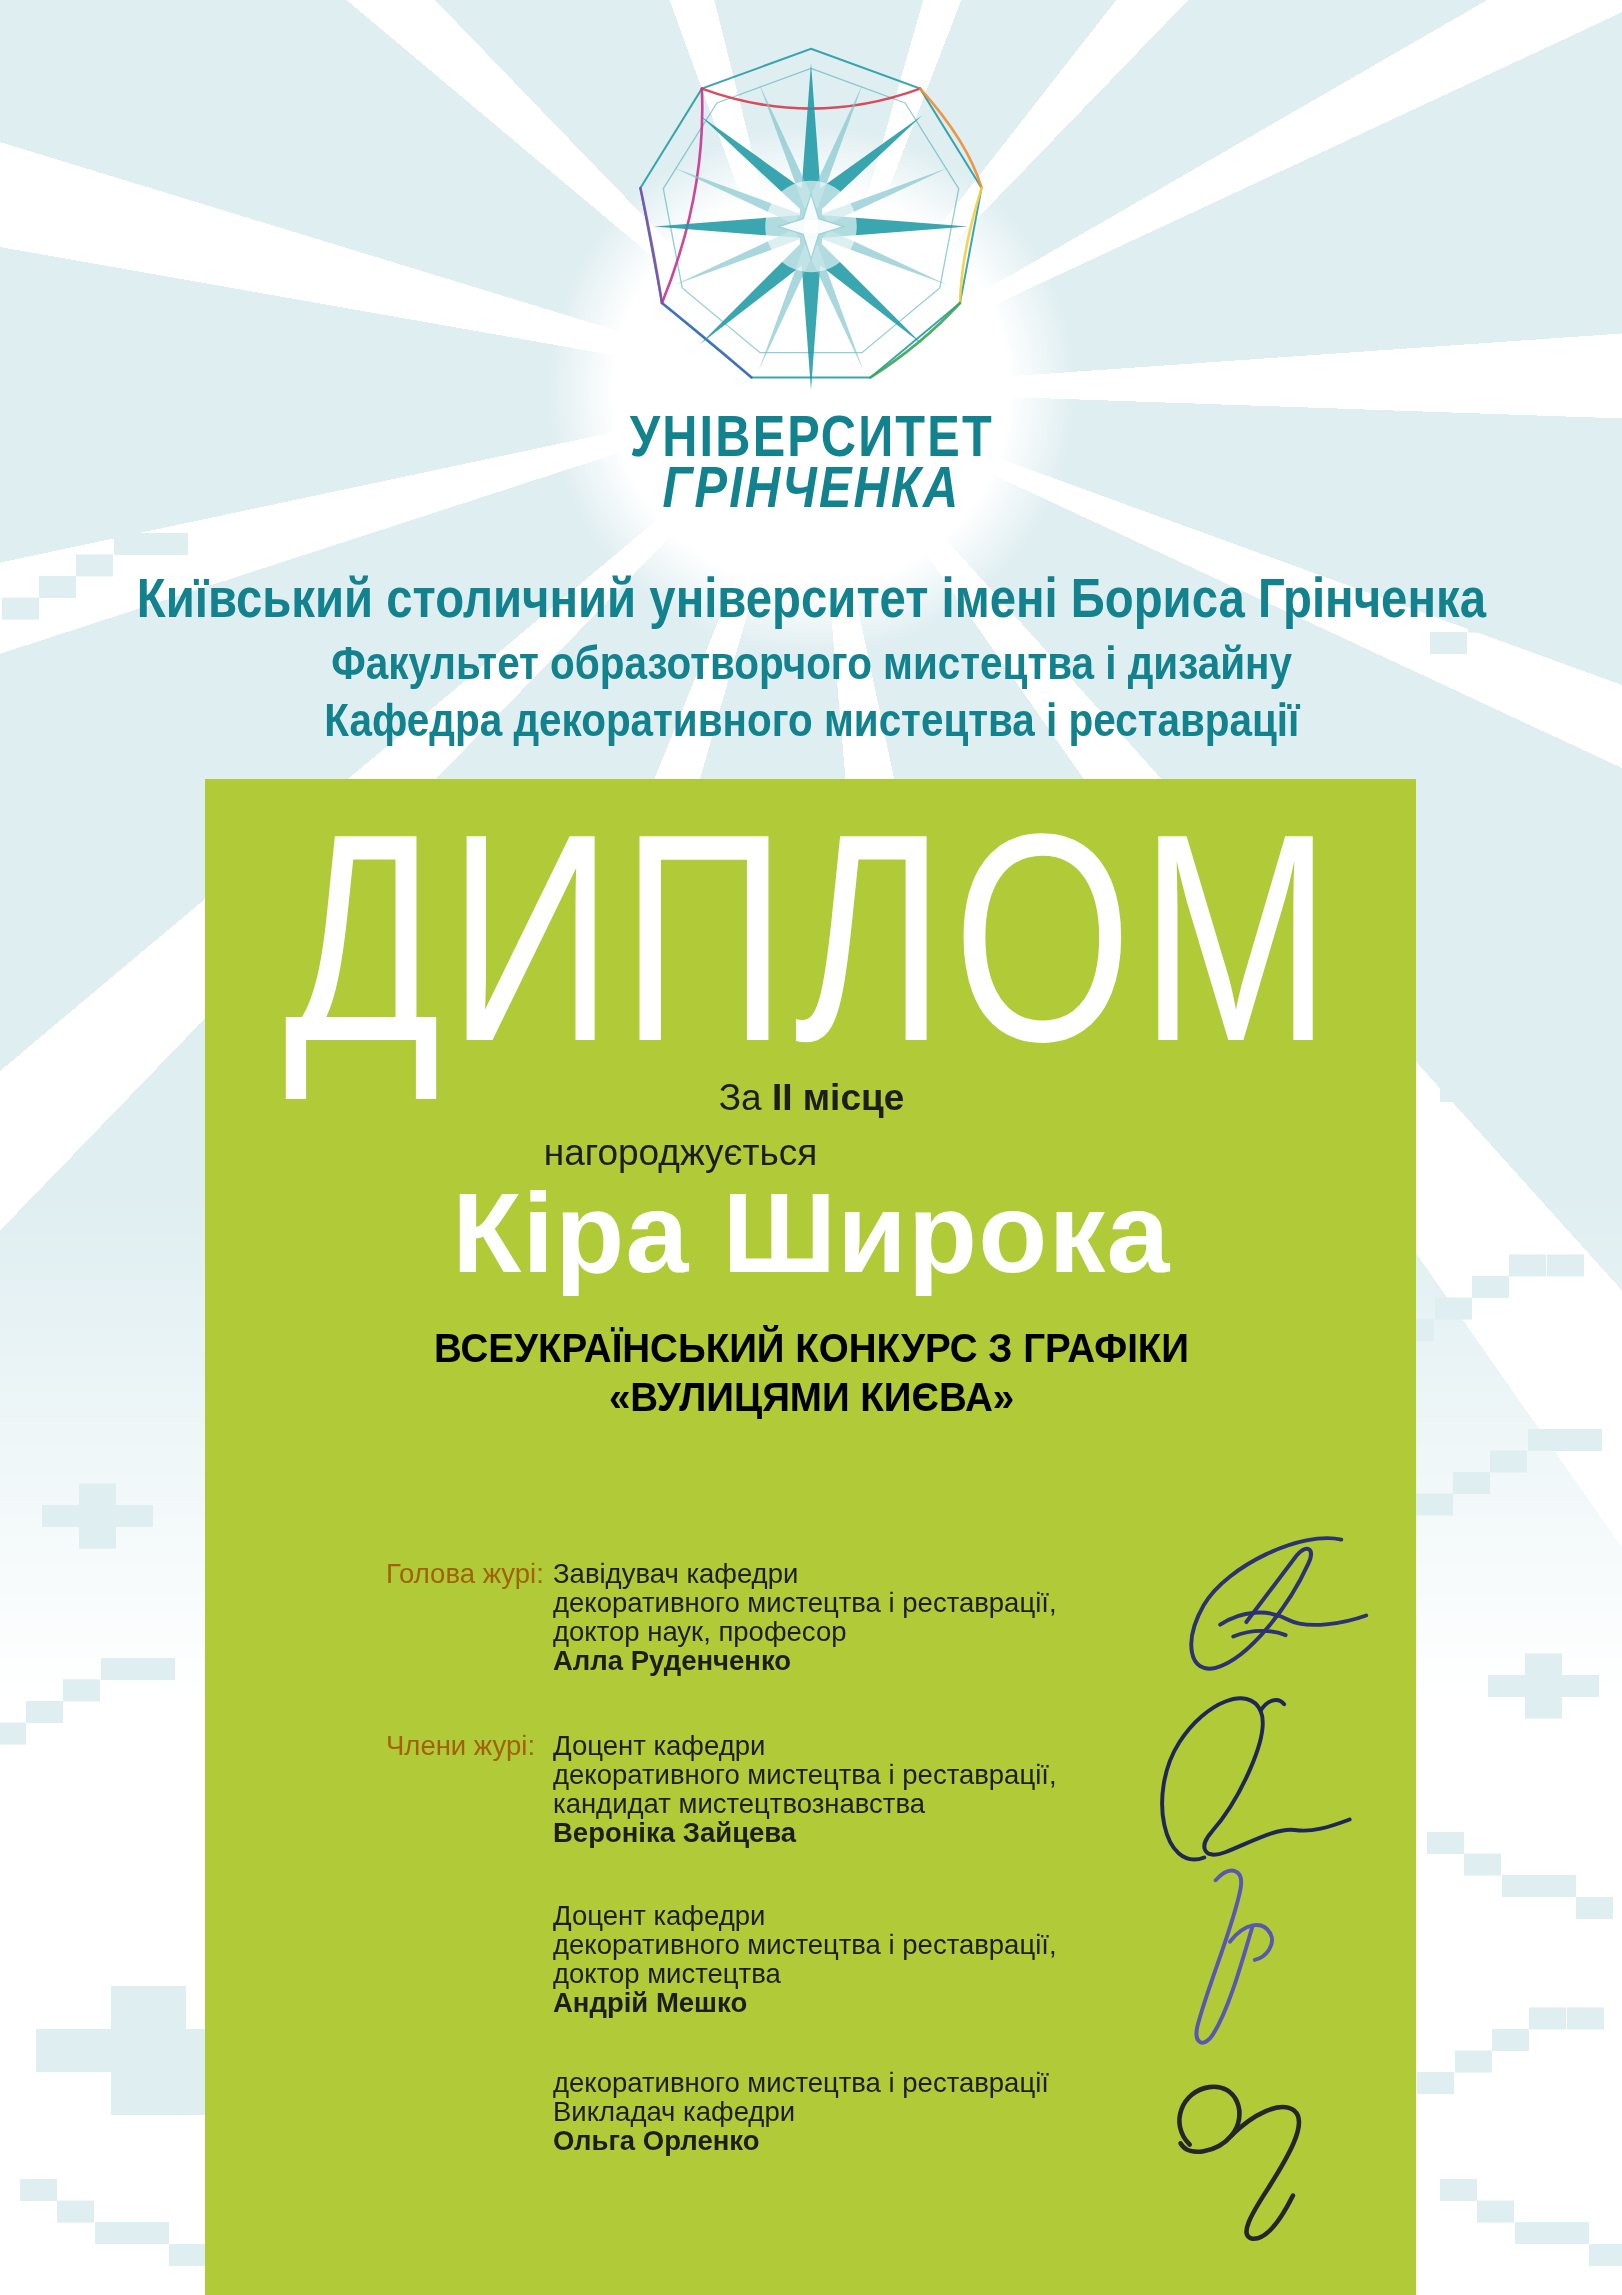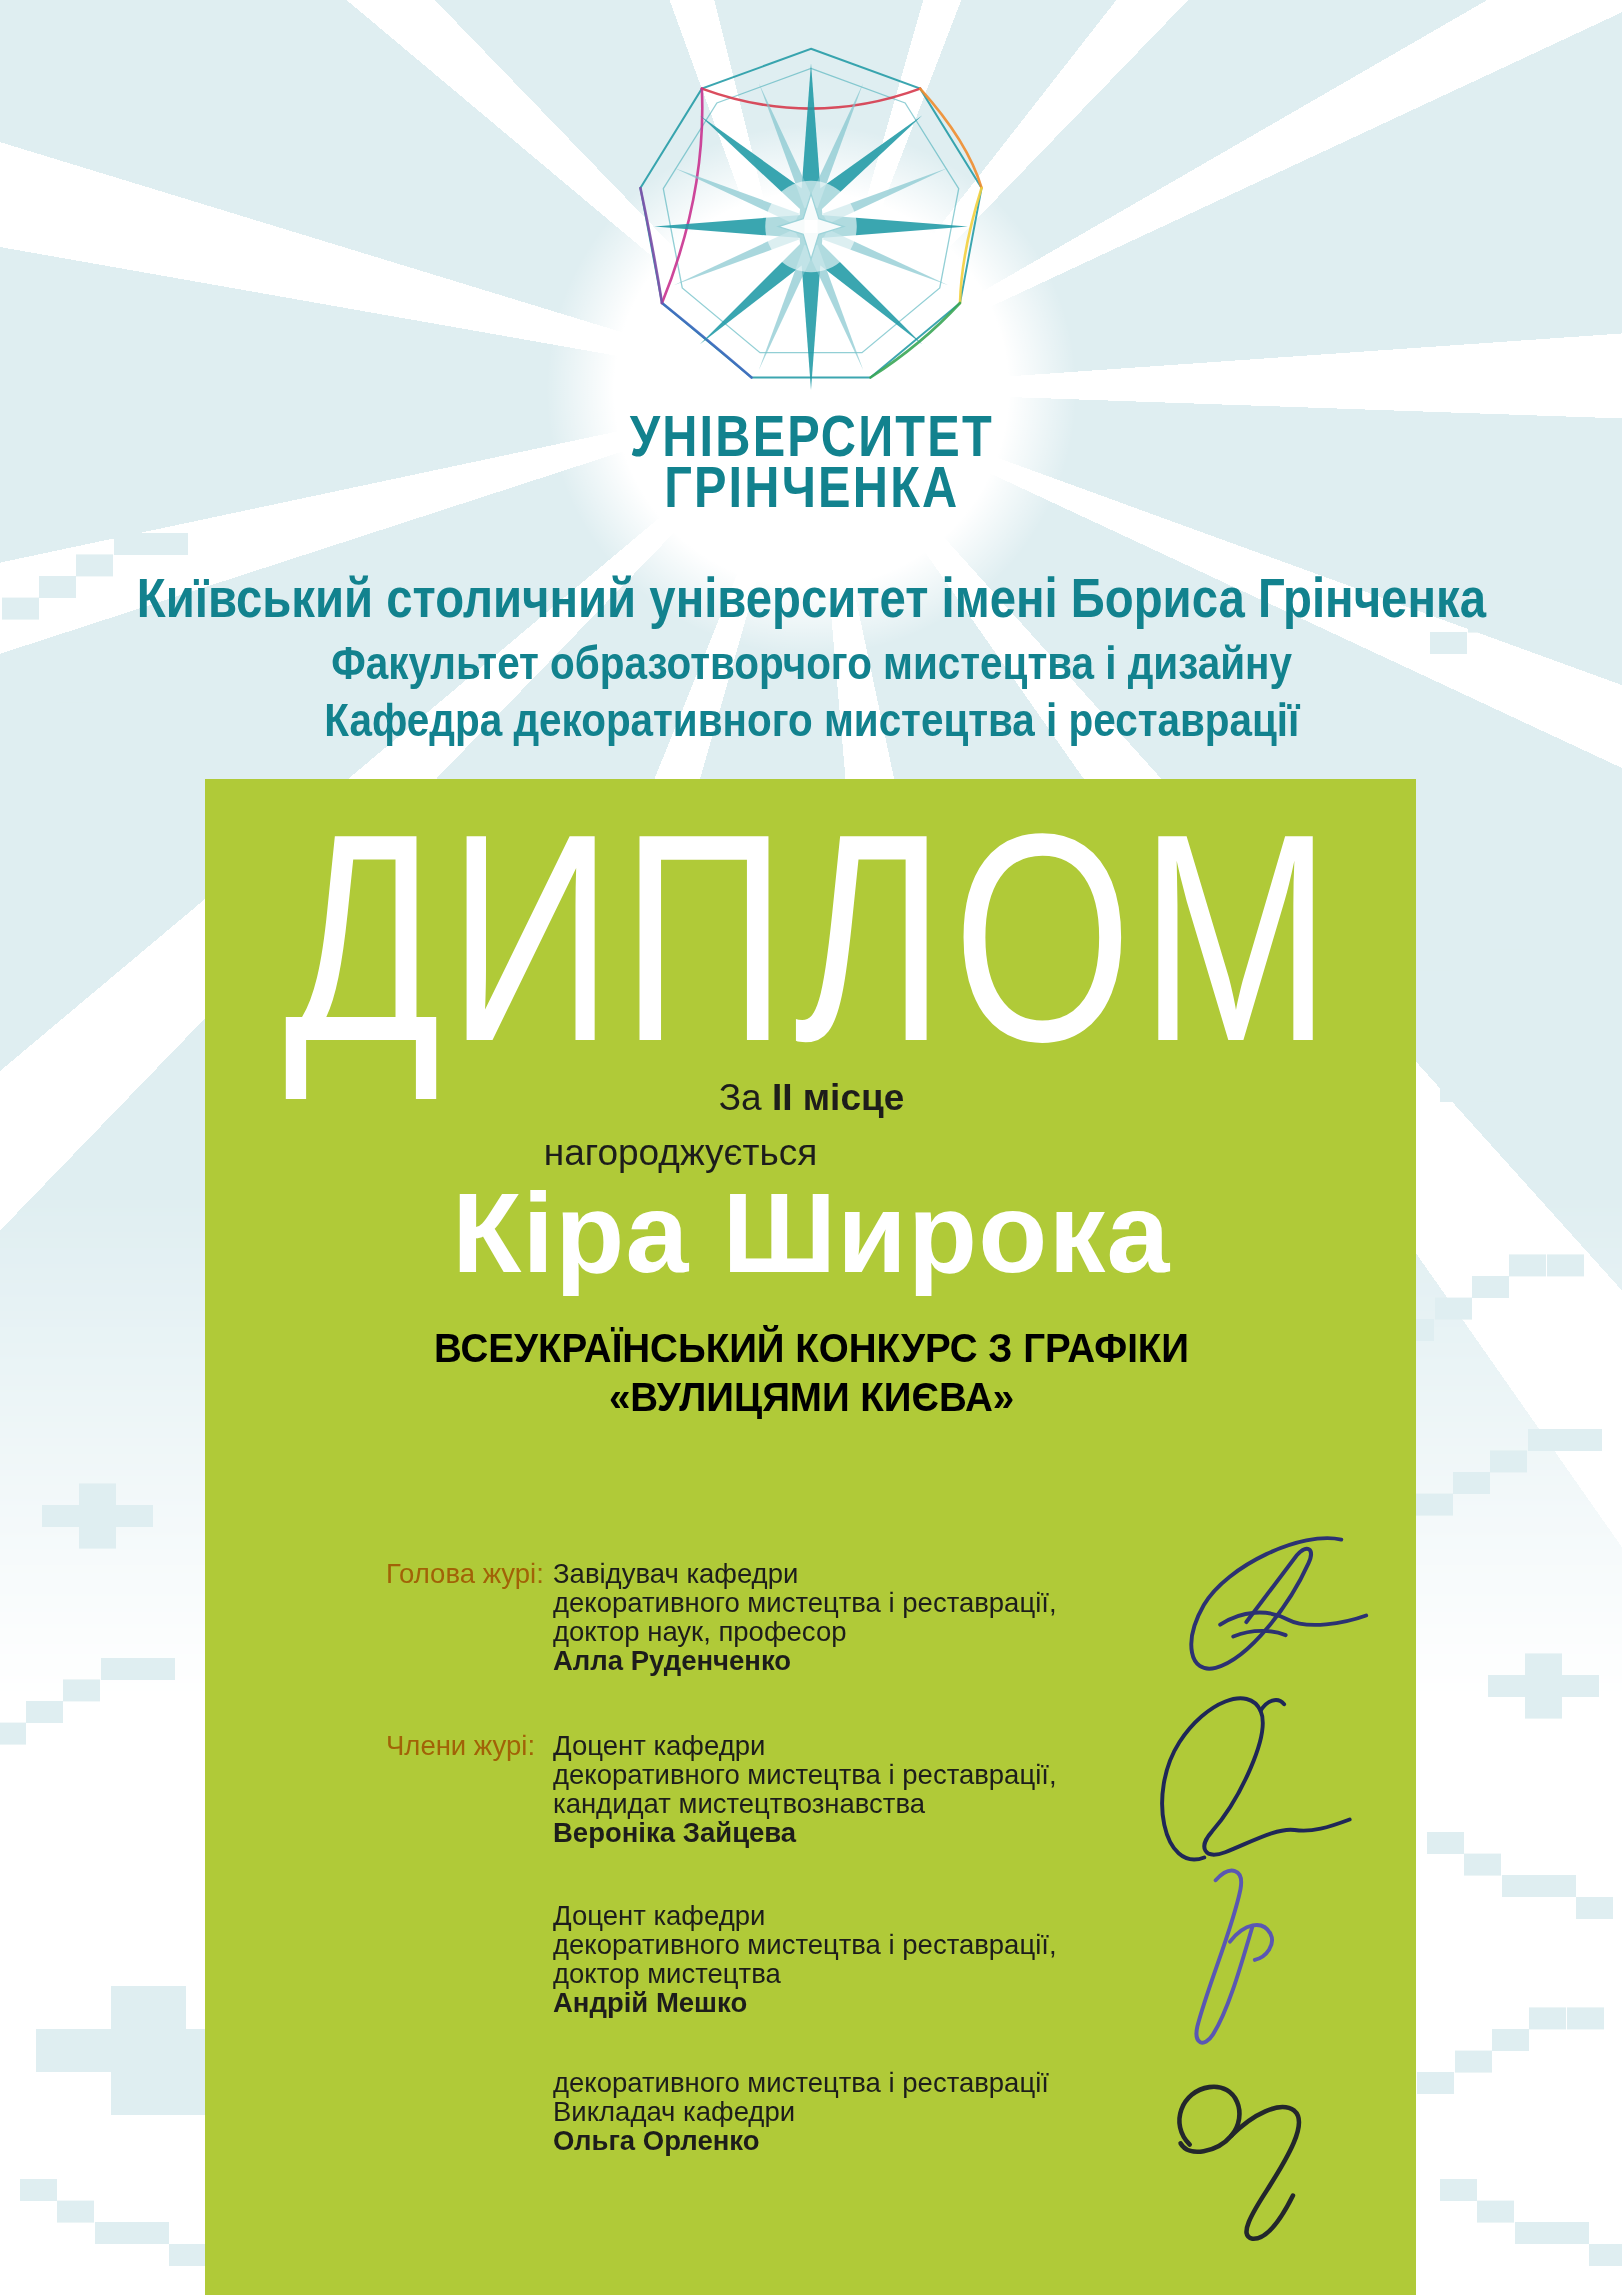--- a/index.html
+++ b/index.html
@@ -42,21 +42,21 @@
   .sC{box-shadow:-37px 21.6px 0 #dfeef1,-75px 43px 0 #dfeef1,37px -21.6px 0 #dfeef1,75px -21.6px 0 #dfeef1;}
   .cross{box-shadow:-37px 0 0 #dfeef1,37px 0 0 #dfeef1,0 -21.6px 0 #dfeef1,0 21.6px 0 #dfeef1;}
   .cross.big{box-shadow:-75px 0 0 #dfeef1,75px 0 0 #dfeef1,0 -43px 0 #dfeef1,0 43px 0 #dfeef1,75px 43px 0 #dfeef1;}
 
   
   .logo-star{position:absolute;left:628px;top:37px;width:366px;height:366px;z-index:2;}
   .logo-name{position:absolute;left:0;width:1623px;text-align:center;color:#12828e;
     font-weight:700;z-index:2;line-height:1;}
   .logo-name .cx{display:inline-block;transform:scaleX(.84);letter-spacing:2.6px;}
   .ln1{top:407px;font-size:58px;}
-  .ln2{top:458px;font-size:58px;}
+  .ln2{top:458px;font-size:58px;font-style:italic;}
 
   
   .head{position:absolute;left:0;width:1623px;text-align:center;color:#12828e;font-weight:700;line-height:1;z-index:2;}
   .head .cx{display:inline-block;transform:scaleX(.86);}
   .h1{top:571px;font-size:55px;}
   .h2{top:639px;font-size:47px;}
   .h3{top:696px;font-size:47px;}
 
   
   .panel{position:absolute;left:205px;top:779px;width:1211px;height:1517px;background:#b0ca38;z-index:1;}

